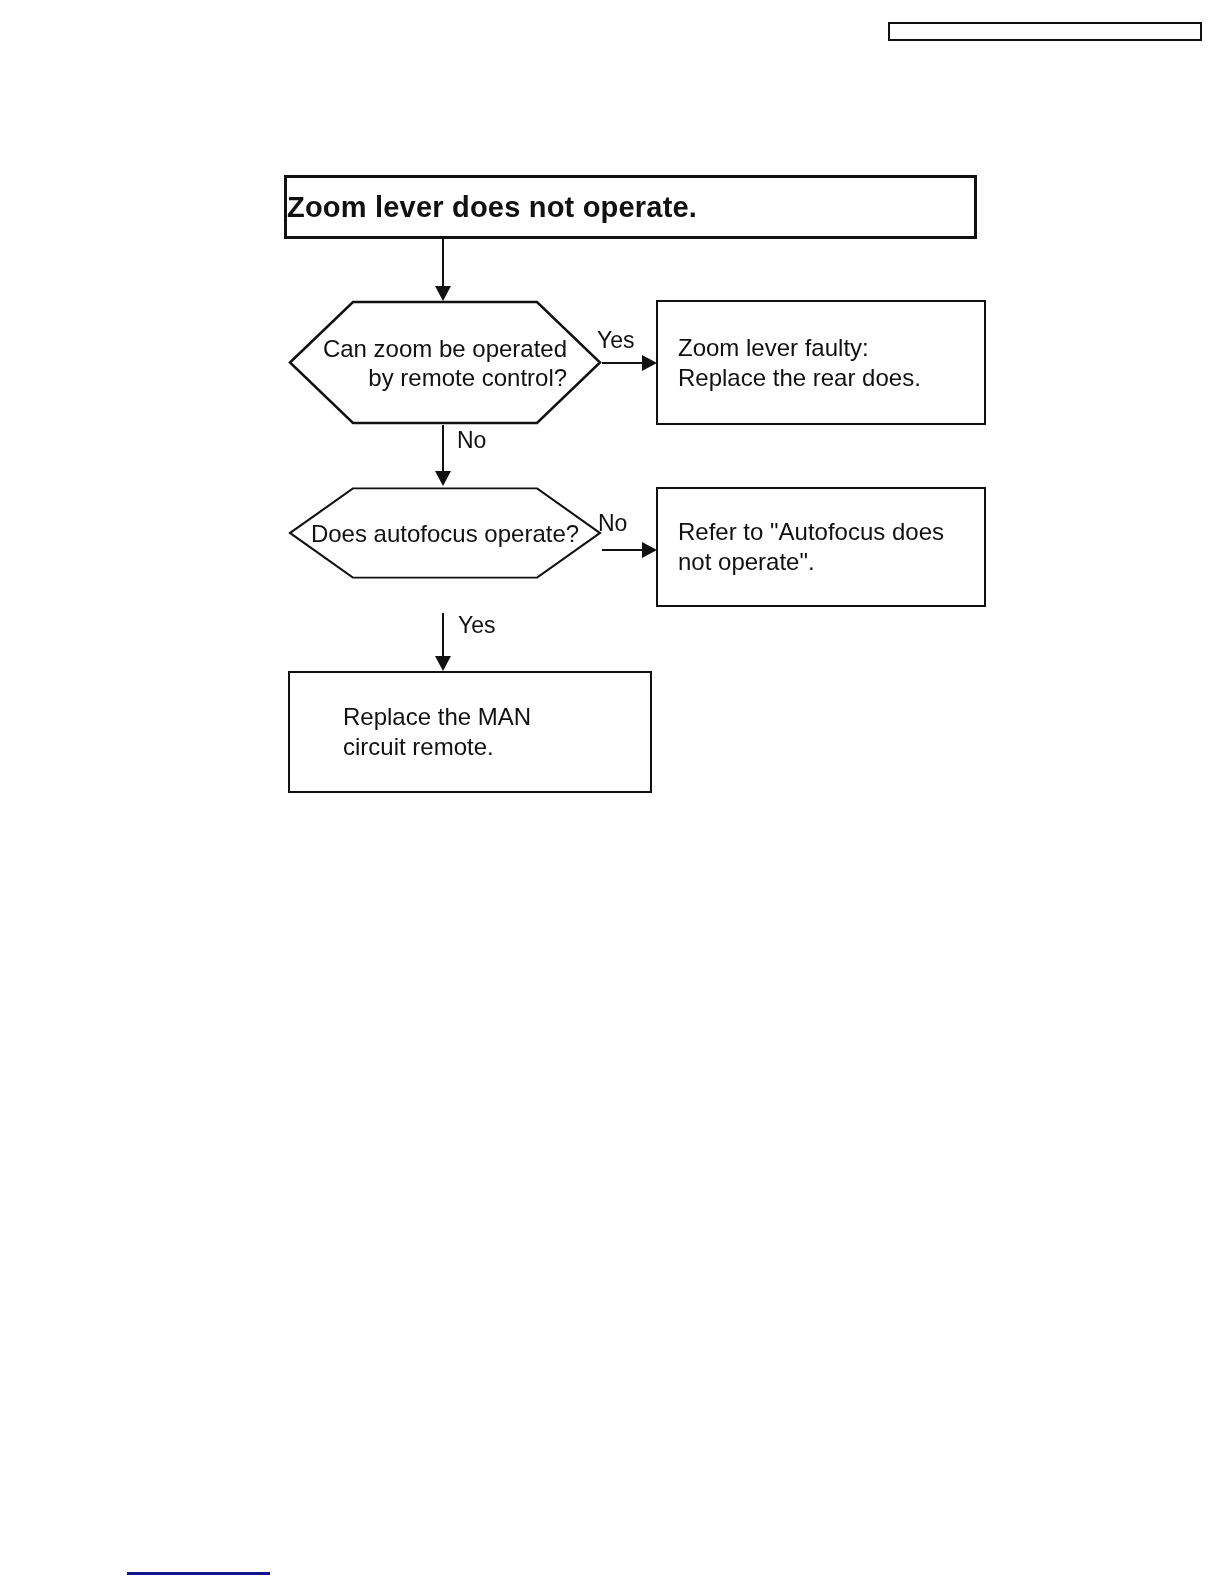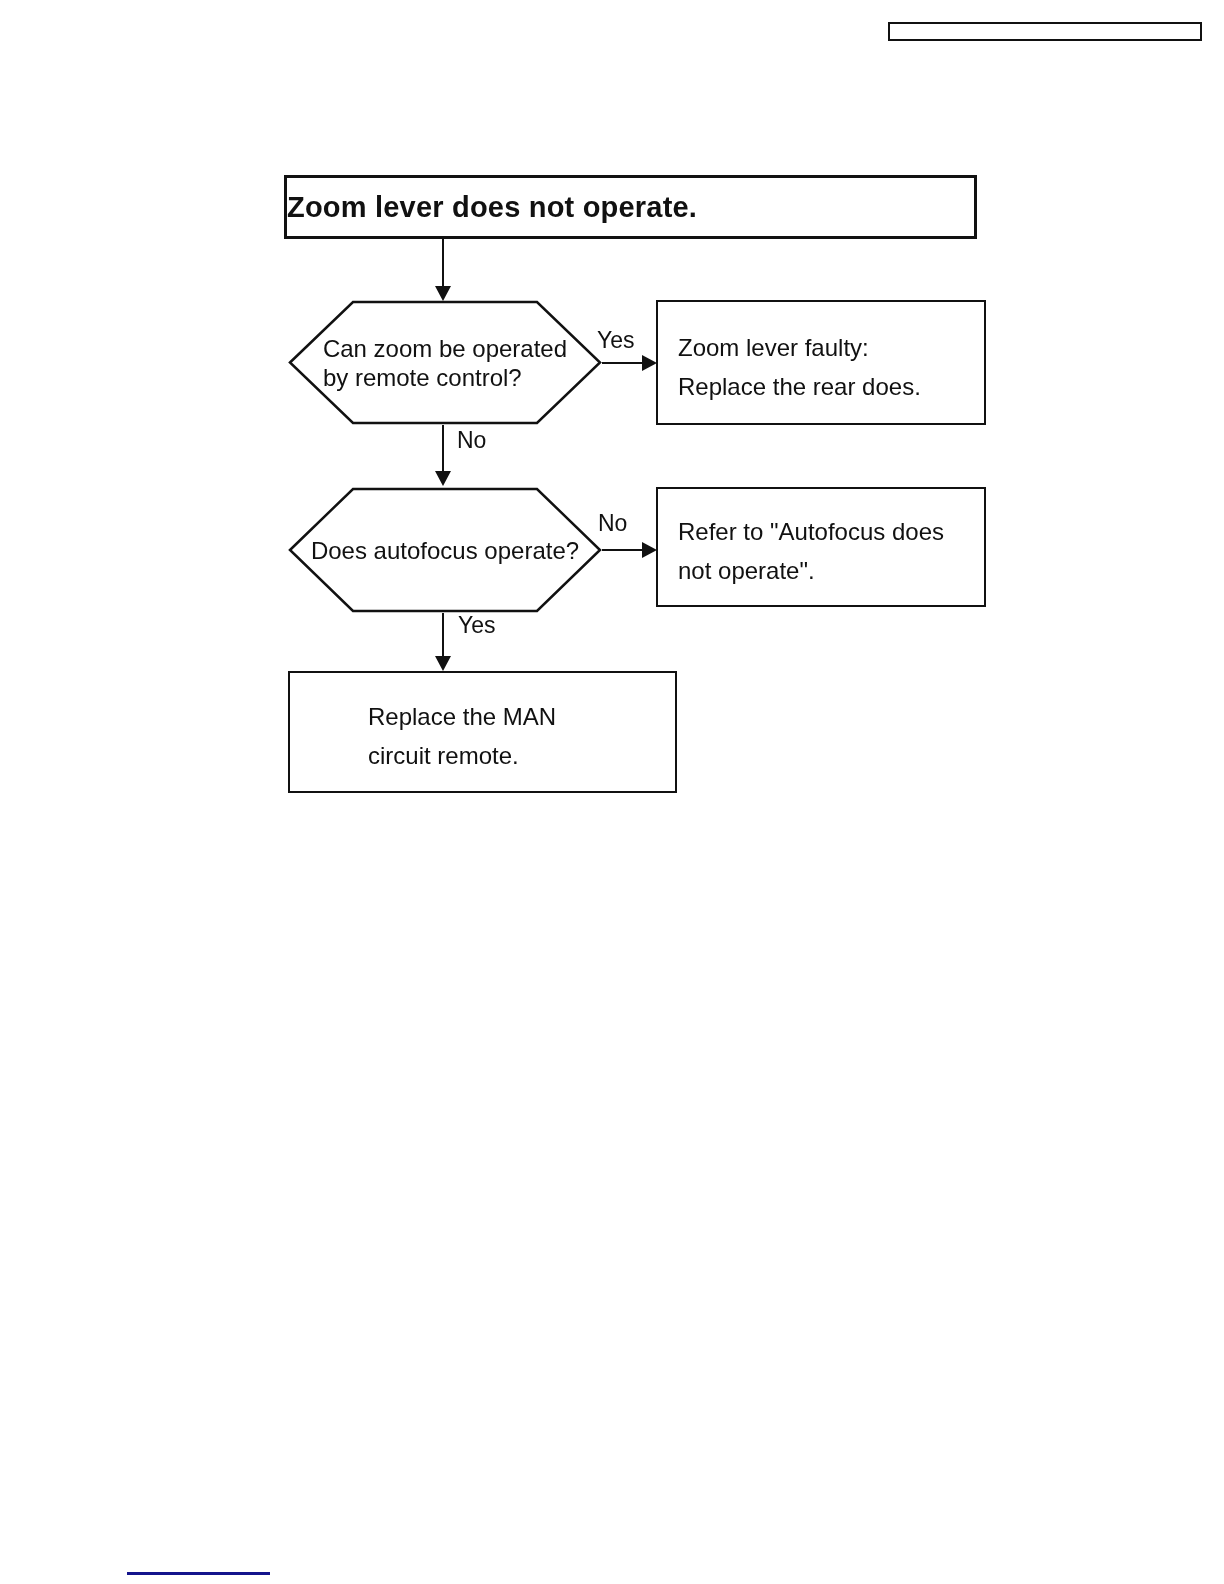--- a/index.html
+++ b/index.html
@@ -65,38 +65,38 @@
   .hex .hex-text {
     position: relative;
     width: 100%;
     height: 100%;
     display: flex;
     align-items: center;
     justify-content: center;
     font-size: 24px;
     line-height: 29px;
   }
-  .hex .hex-text .lines { text-align: left; }
+  .hex .hex-text .lines { text-align: right; }
   .hex1 { left: 288px; top: 300px; height: 125px; }
-  .hex2 { left: 288px; top: 487px; height: 126px; }
+  .hex2 { left: 288px; top: 487px; height: 92px; }
   
   .abox {
     position: absolute;
     border: 2.5px solid #111111;
     background: #ffffff;
     display: flex;
     flex-direction: column;
     justify-content: center;
     font-size: 24px;
     line-height: 30px;
   }
-  .abox span { display: block; margin-top: 9px; }
+  .abox span { display: block; }
   .box1 { left: 656px; top: 300px; width: 306px; height: 121px; padding-left: 20px; }
   .box2 { left: 656px; top: 487px; width: 306px; height: 116px; padding-left: 20px; }
-  .box3 { left: 288px; top: 671px; width: 307px; height: 118px; padding-left: 78px; }
+  .box3 { left: 288px; top: 671px; width: 307px; height: 118px; padding-left: 53px; }
   
   .branch-label {
     position: absolute;
     font-size: 23px;
     line-height: 24px;
   }
   .lbl-yes1 { left: 597px; top: 328px; }
   .lbl-no1  { left: 457px; top: 428px; }
   .lbl-no2  { left: 598px; top: 511px; }
   .lbl-yes2 { left: 458px; top: 613px; }

